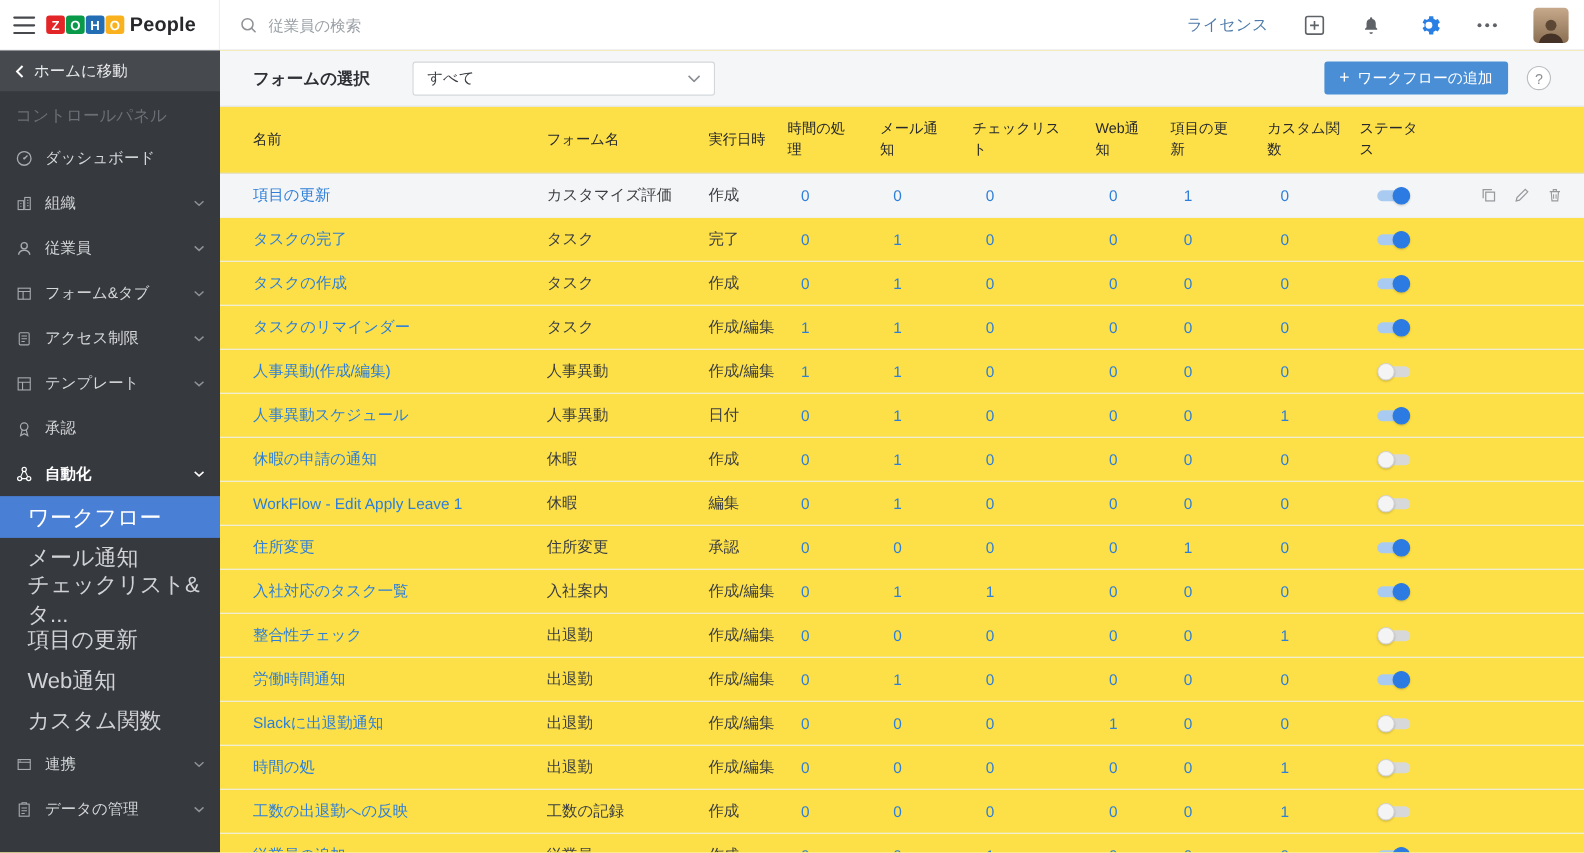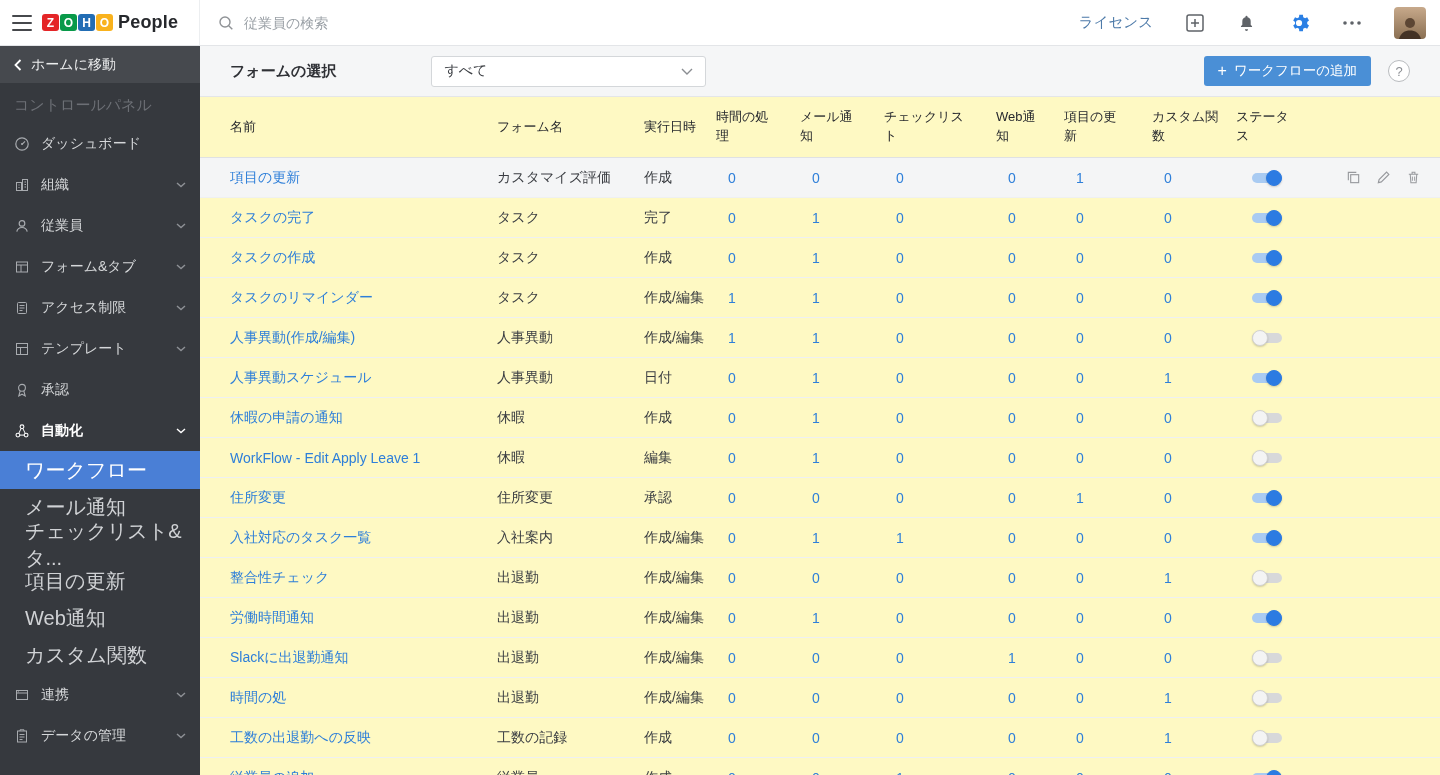--- a/index.html
+++ b/index.html
@@ -34,24 +34,24 @@
   .nav-icon{width:16px;height:16px;color:#a8abaf;display:flex;align-items:center;justify-content:center}
   .nav-icon svg{width:16px;height:16px}
   .nav-chevron{margin-left:auto;color:#8e9196;display:flex;align-items:center}
   .nav-chevron svg{width:10px;height:6px}
   .nav-item.expanded{color:#fff;font-weight:bold}
   .nav-item.expanded .nav-icon, .nav-item.expanded .nav-chevron{color:#fff}
   .nav-subitem{height:37px;display:flex;align-items:center;padding-left:25px;color:#d0d2d5;font-size:20px;cursor:pointer}
   .nav-subitem.selected{background:#4a7fd6;color:#fff;height:38px}
 
   
-  .main{grid-row:2;grid-column:2;display:flex;flex-direction:column;overflow:hidden;background:#fef9c3}
+  .main{grid-row:2;grid-column:2;display:flex;flex-direction:column;overflow:hidden;background:#fde047}
   .subheader{height:51px;flex:0 0 auto;background:#f5f6f7;border-bottom:1px solid #e4e6e8;display:flex;align-items:center;padding:0 30px}
   .form-select-label{font-size:15px;font-weight:bold;color:#2f3136}
-  .select{margin-left:95px;width:275px;height:31px;background:#fff;border:1px solid #d4d7da;border-radius:3px;display:flex;align-items:center;padding:0 12px;font-size:14px;color:#3a3d42;cursor:pointer}
+  .select{margin-left:39px;width:275px;height:31px;background:#fff;border:1px solid #d4d7da;border-radius:3px;display:flex;align-items:center;padding:0 12px;font-size:14px;color:#3a3d42;cursor:pointer}
   .select .sel-chevron{margin-left:auto;color:#8a8d92;display:flex}
   .add-btn{margin-left:auto;height:30px;background:#4a8fd6;color:#fff;border:none;border-radius:3px;font-size:13.5px;padding:0 14px;display:flex;align-items:center;gap:7px;cursor:pointer;font-family:inherit}
   .add-btn .plus{font-size:16px;line-height:1}
   .help-btn{margin-left:17px;width:22px;height:22px;border-radius:50%;border:1px solid #b9bcbf;color:#8c8f94;background:#fff;font-size:13px;display:flex;align-items:center;justify-content:center;cursor:pointer}
 
   
   .grid-row{display:grid;grid-template-columns:267px 147px 72px 84px 84px 112px 68px 88px 84px 110px 94px;padding-left:30px;align-items:center}
   .thead{height:61px;border-bottom:1px solid #dfe1e3;flex:0 0 auto}
   .th{font-size:13px;color:#26282d}
   .th-label{white-space:pre-line;line-height:1.45;display:inline-block}

